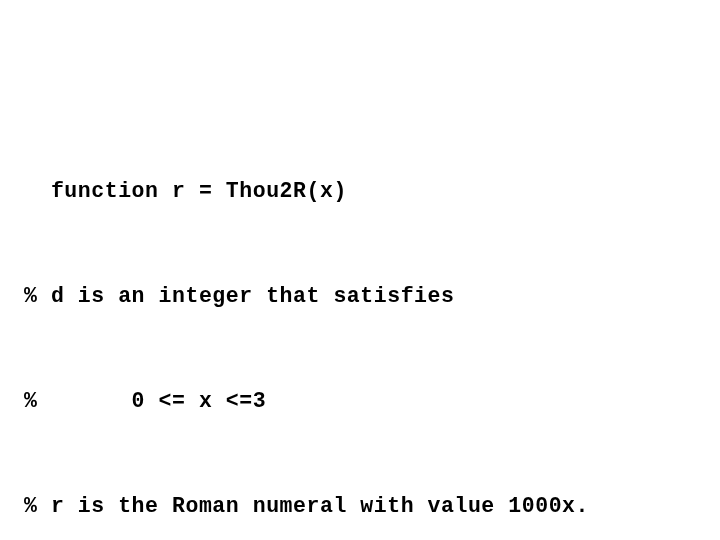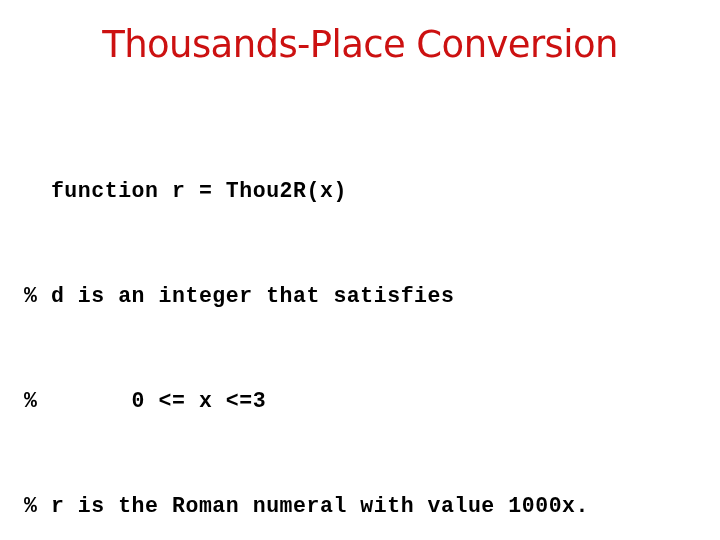--- a/index.html
+++ b/index.html
@@ -62,21 +62,20 @@
   
   .code-body {
     overflow: hidden;
   }
 </style>
 </head>
 <body>
 
 <div class="slide">
 
-  <div class="slide-title">Thousands-Place Conversion</div>
 
   <div class="code-body">
     <div class="code-line">  function r = Thou2R(x)</div>
     <div class="code-line">% d is an integer that satisfies</div>
     <div class="code-line">%       0 &lt;= x &lt;=3</div>
     <div class="code-line">% r is the Roman numeral with value 1000x.</div>
     
     
     
     

